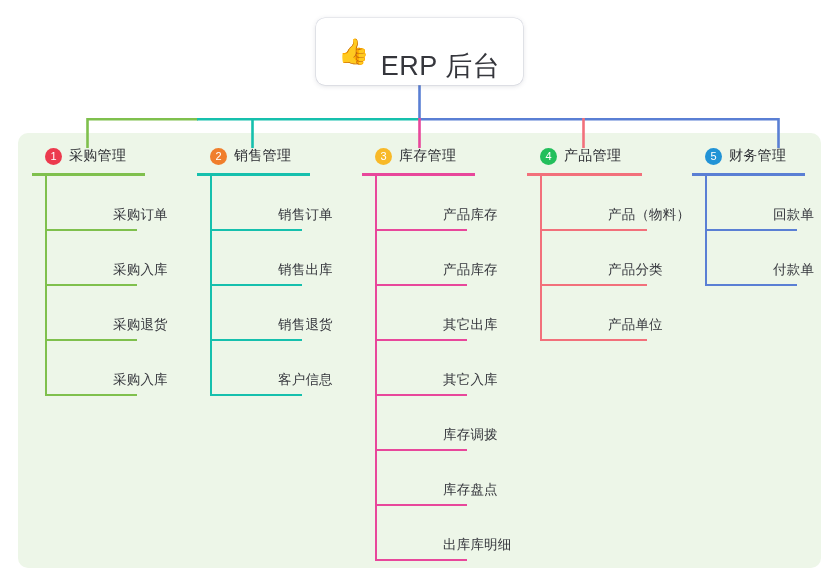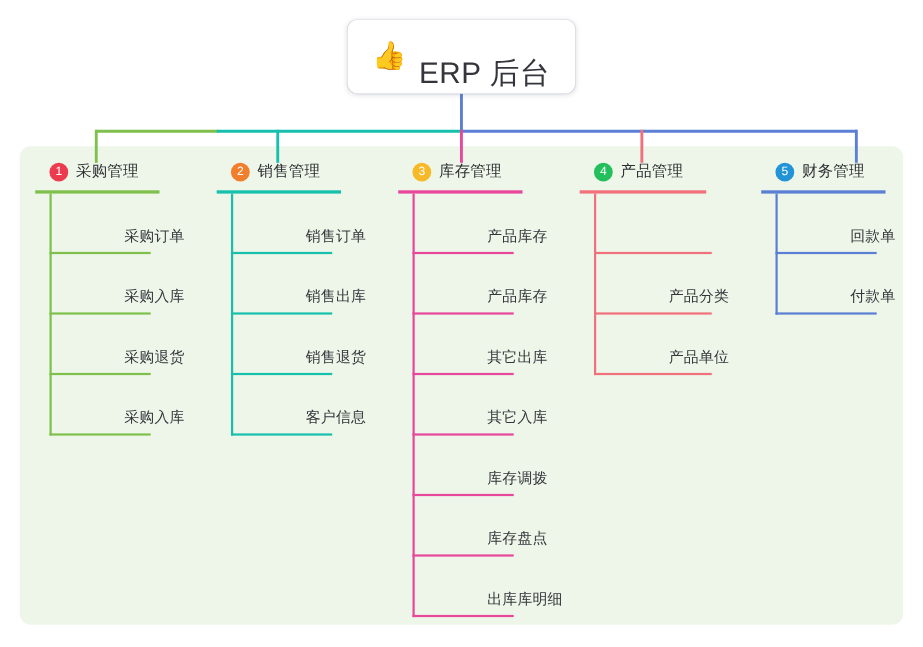--- a/index.html
+++ b/index.html
@@ -267,20 +267,21 @@
       </div>
       <div class="column" style="left: 527px;">
         <div class="col-header">
           <span class="badge" style="background: rgb(35, 191, 92);">4</span>
           <span class="col-title">产品管理</span>
         </div>
         <div class="col-rule" style="background: rgb(242, 112, 123); width: 115px;"></div>
         <div class="leaf-list">
           <div class="trunk" style="background: rgb(242, 112, 123);"></div>
           <div class="leaf">
+            <span class="leaf-label">产品（物料）</span>
             <div class="leaf-rule" style="background: rgb(242, 112, 123); width: 107px;"></div>
           </div>
           <div class="leaf">
             <span class="leaf-label">产品分类</span>
             <div class="leaf-rule" style="background: rgb(242, 112, 123); width: 107px;"></div>
           </div>
           <div class="leaf">
             <span class="leaf-label">产品单位</span>
             <div class="leaf-rule" style="background: rgb(242, 112, 123); width: 107px;"></div>
           </div>

